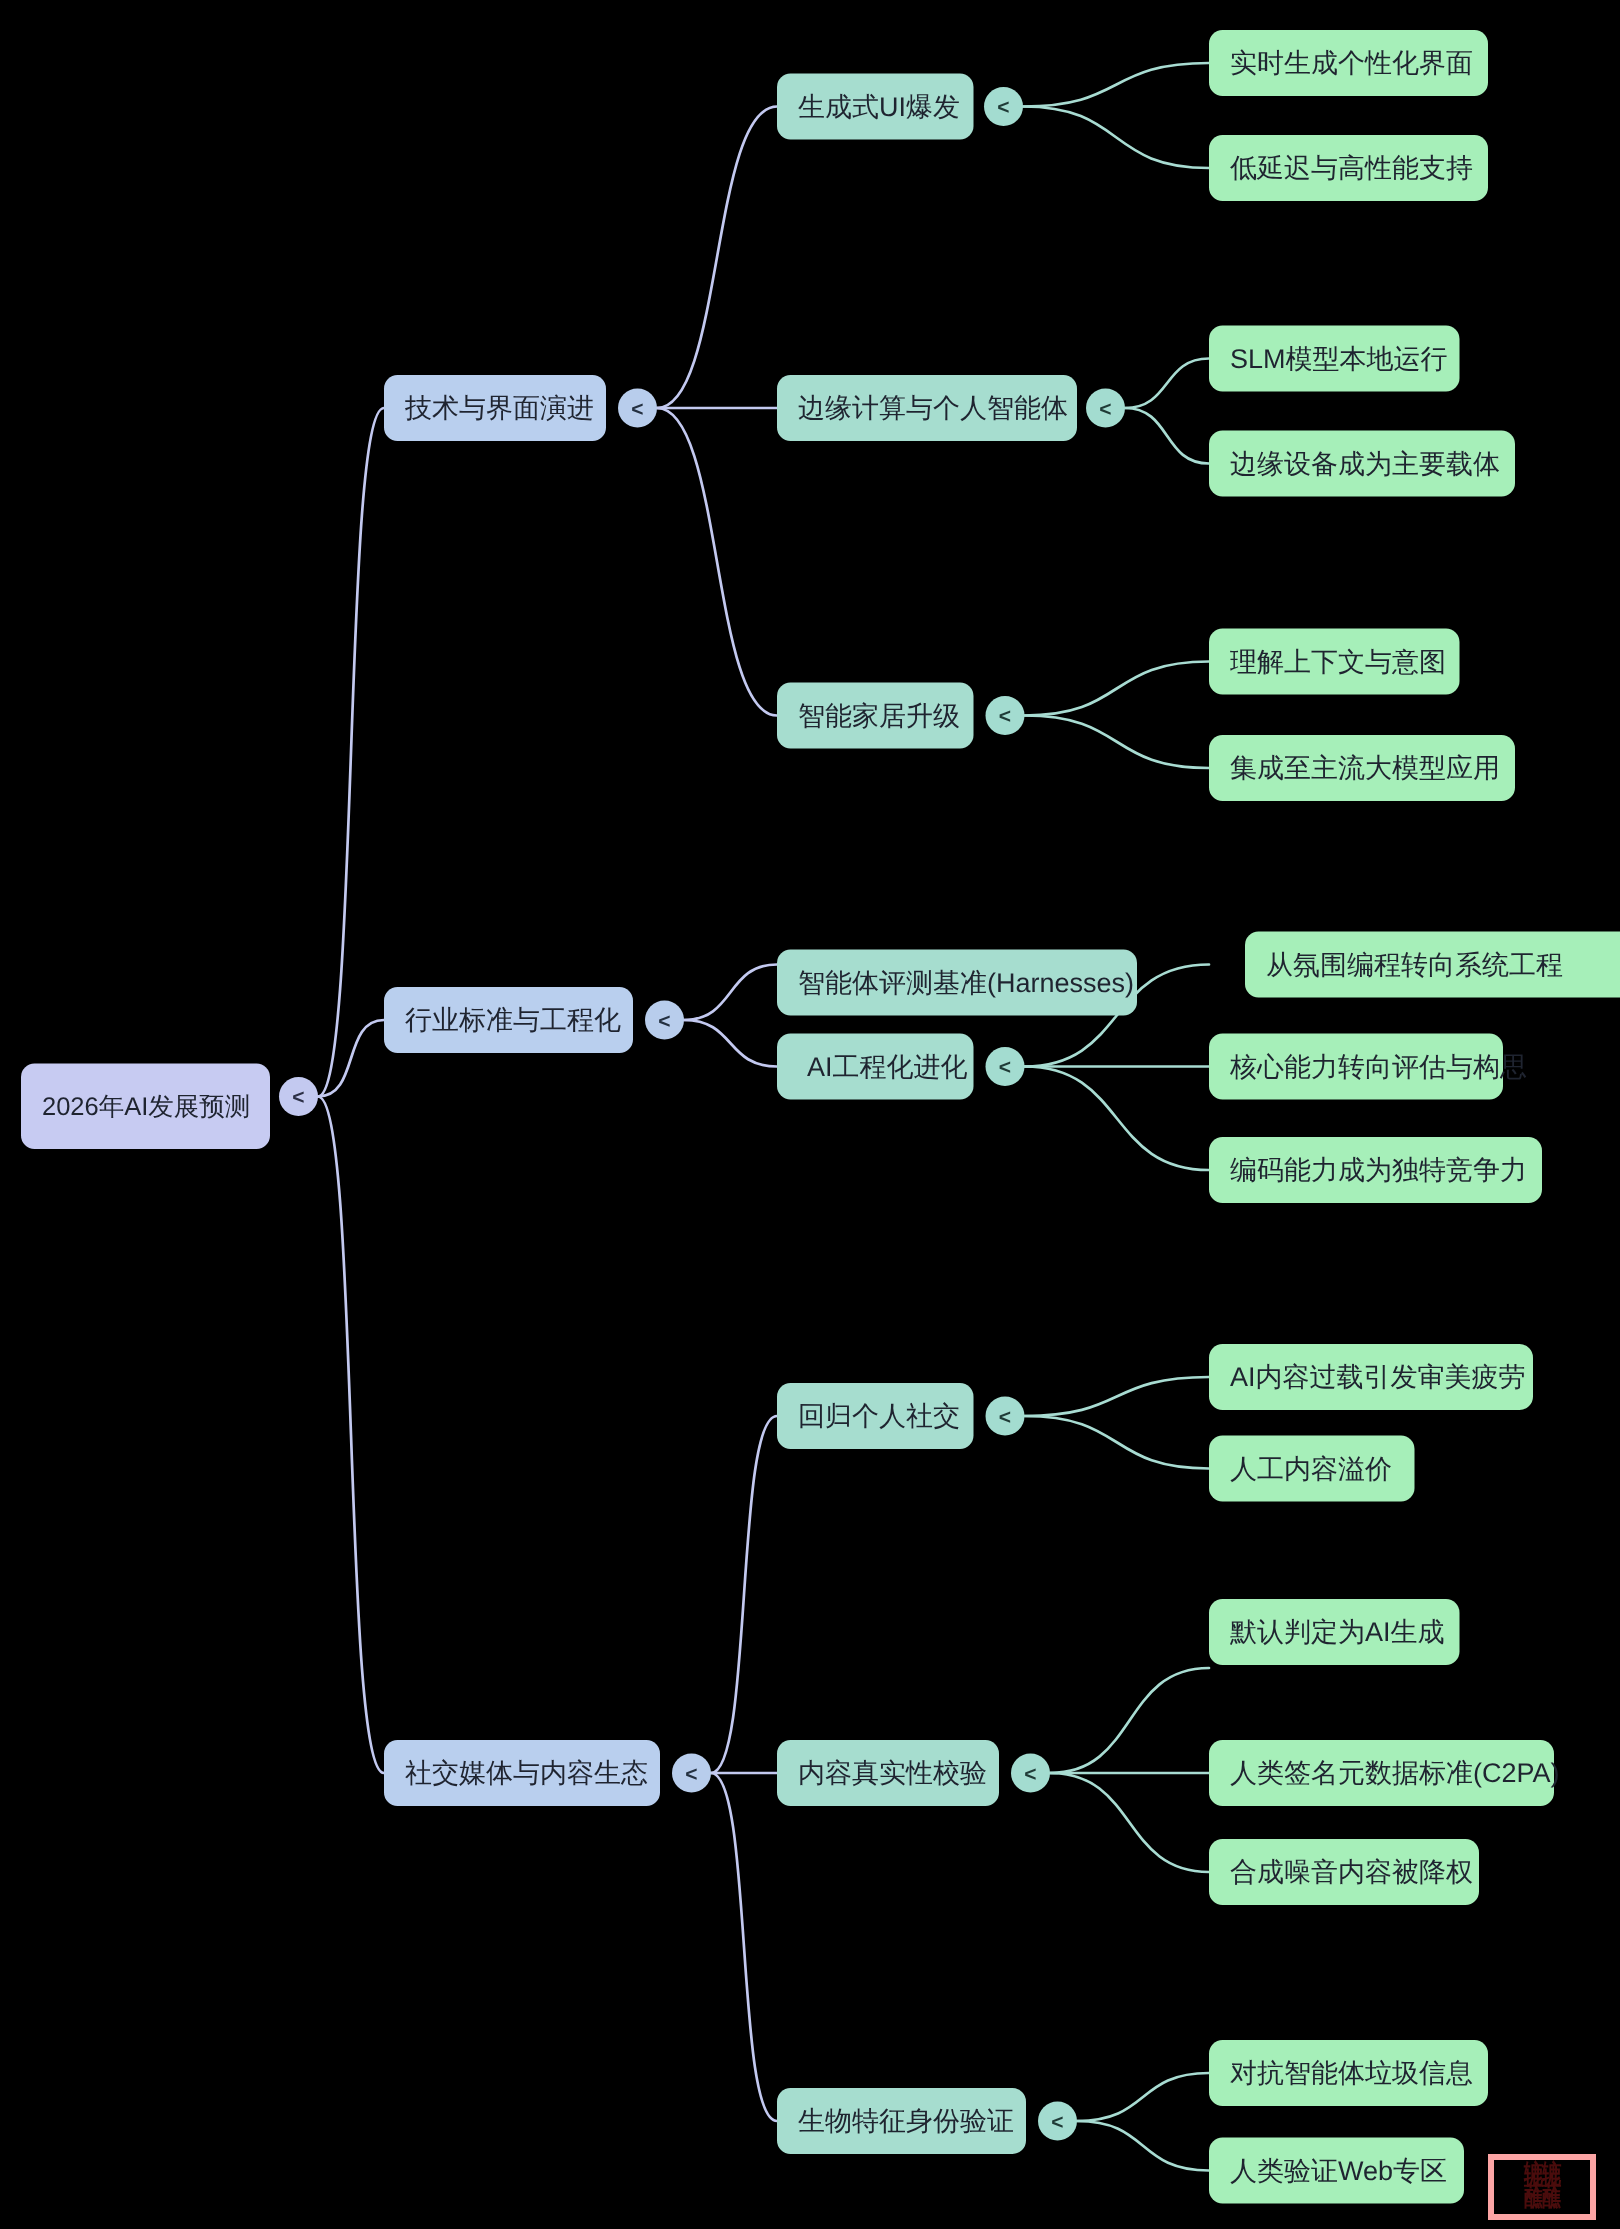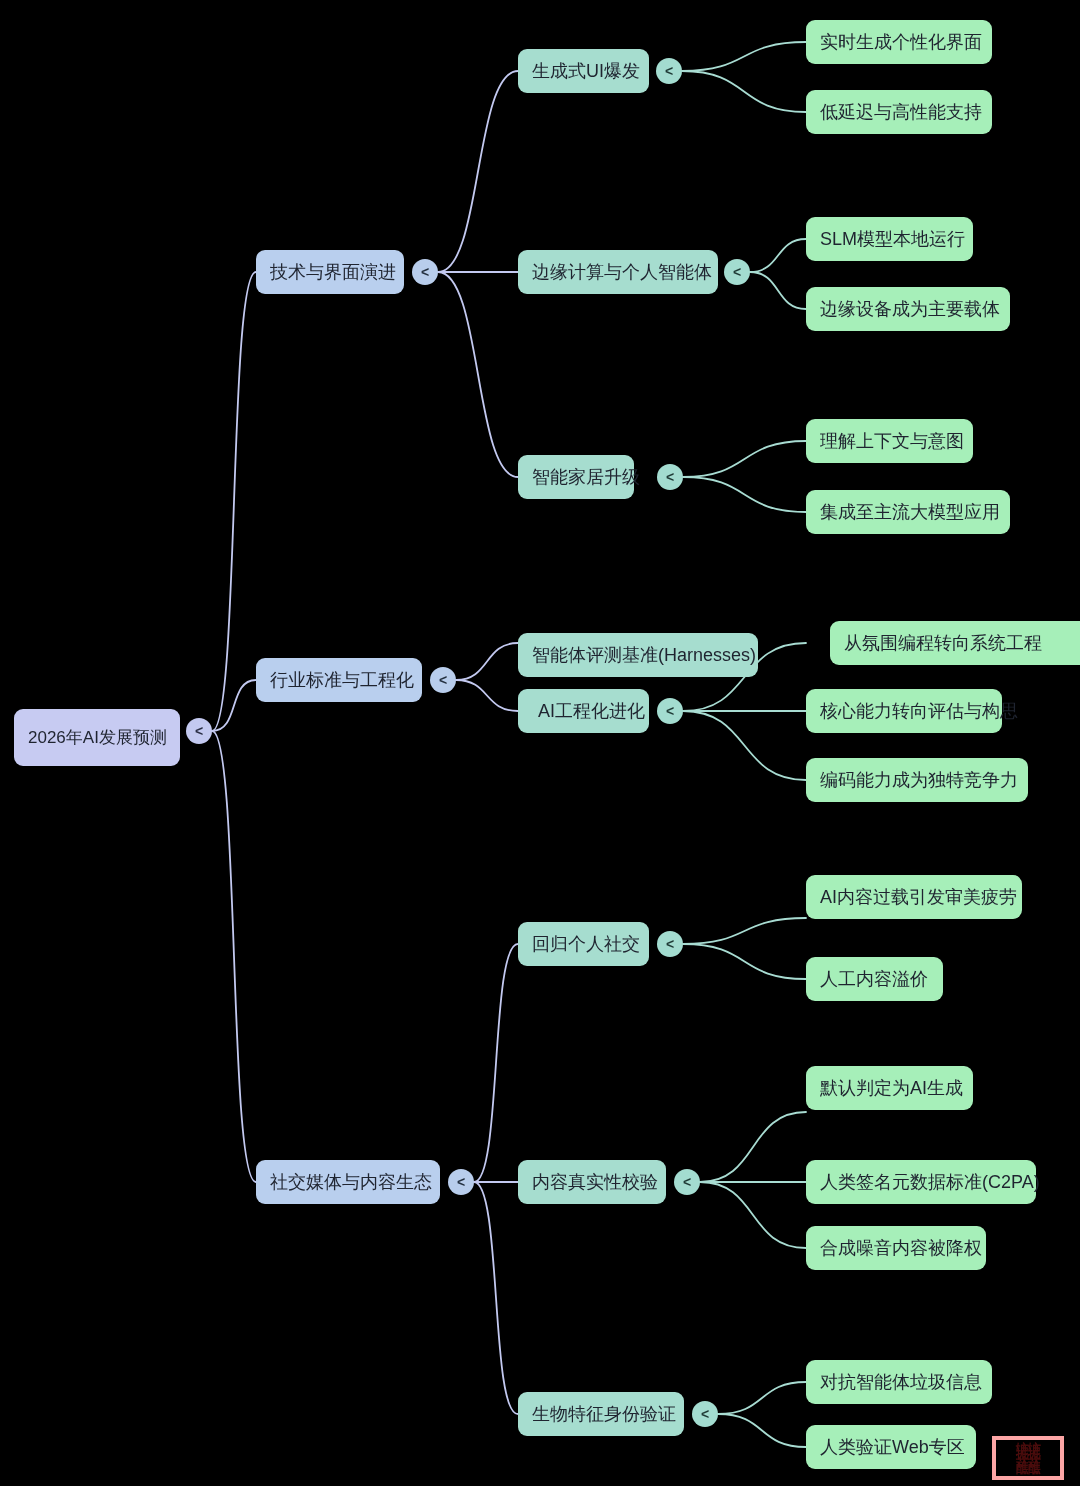--- a/index.html
+++ b/index.html
@@ -95,37 +95,37 @@
       <div class="node lvl1" style="left: 256px; top: 250px; width: 148px; height: 44px;">技术与界面演进</div>
       <div class="toggle t-lvl1" style="left: 412px; top: 259px;">&lt;</div>
       <div class="node lvl2" style="left: 518px; top: 49px; width: 131px; height: 44px;">生成式UI爆发</div>
       <div class="toggle t-lvl2" style="left: 656px; top: 58px;">&lt;</div>
       <div class="node lvl3" style="left: 806px; top: 20px; width: 186px; height: 44px;">实时生成个性化界面</div>
       <div class="node lvl3" style="left: 806px; top: 90px; width: 186px; height: 44px;">低延迟与高性能支持</div>
       <div class="node lvl2" style="left: 518px; top: 250px; width: 200px; height: 44px;">边缘计算与个人智能体</div>
       <div class="toggle t-lvl2" style="left: 724px; top: 259px;">&lt;</div>
       <div class="node lvl3" style="left: 806px; top: 217px; width: 167px; height: 44px;">SLM模型本地运行</div>
       <div class="node lvl3" style="left: 806px; top: 287px; width: 204px; height: 44px;">边缘设备成为主要载体</div>
-      <div class="node lvl2" style="left: 518px; top: 455px; width: 116px; height: 44px;">智能家居升级</div>
+      <div class="node lvl2" style="left: 518px; top: 455px; width: 131px; height: 44px;">智能家居升级</div>
       <div class="toggle t-lvl2" style="left: 657px; top: 464px;">&lt;</div>
       <div class="node lvl3" style="left: 806px; top: 419px; width: 167px; height: 44px;">理解上下文与意图</div>
       <div class="node lvl3" style="left: 806px; top: 490px; width: 204px; height: 44px;">集成至主流大模型应用</div>
       <div class="node lvl1" style="left: 256px; top: 658px; width: 166px; height: 44px;">行业标准与工程化</div>
       <div class="toggle t-lvl1" style="left: 430px; top: 667px;">&lt;</div>
       <div class="node lvl2" style="left: 518px; top: 621px; width: 240px; height: 44px; margin-top: 12px;">智能体评测基准(Harnesses)</div>
       <div class="node lvl2" style="left: 518px; top: 689px; width: 131px; height: 44px; padding-left: 20px;">AI工程化进化</div>
       <div class="toggle t-lvl2" style="left: 657px; top: 698px;">&lt;</div>
       <div class="node lvl3" style="left: 806px; top: 621px; width: 266px; height: 44px; margin-left: 24px;">从氛围编程转向系统工程</div>
       <div class="node lvl3" style="left: 806px; top: 689px; width: 196px; height: 44px;">核心能力转向评估与构思</div>
       <div class="node lvl3" style="left: 806px; top: 758px; width: 222px; height: 44px;">编码能力成为独特竞争力</div>
       <div class="node lvl1" style="left: 256px; top: 1160px; width: 184px; height: 44px;">社交媒体与内容生态</div>
       <div class="toggle t-lvl1" style="left: 448px; top: 1169px;">&lt;</div>
       <div class="node lvl2" style="left: 518px; top: 922px; width: 131px; height: 44px;">回归个人社交</div>
       <div class="toggle t-lvl2" style="left: 657px; top: 931px;">&lt;</div>
-      <div class="node lvl3" style="left: 806px; top: 875px; width: 216px; height: 44px;">AI内容过载引发审美疲劳</div>
+      <div class="node lvl3" style="left: 806px; top: 896px; width: 216px; height: 44px;">AI内容过载引发审美疲劳</div>
       <div class="node lvl3" style="left: 806px; top: 957px; width: 137px; height: 44px;">人工内容溢价</div>
       <div class="node lvl2" style="left: 518px; top: 1160px; width: 148px; height: 44px;">内容真实性校验</div>
       <div class="toggle t-lvl2" style="left: 674px; top: 1169px;">&lt;</div>
       <div class="node lvl3" style="left: 806px; top: 1066px; width: 167px; height: 44px;">默认判定为AI生成</div>
       <div class="node lvl3" style="left: 806px; top: 1160px; width: 230px; height: 44px;">人类签名元数据标准(C2PA)</div>
       <div class="node lvl3" style="left: 806px; top: 1226px; width: 180px; height: 44px;">合成噪音内容被降权</div>
       <div class="node lvl2" style="left: 518px; top: 1392px; width: 166px; height: 44px;">生物特征身份验证</div>
       <div class="toggle t-lvl2" style="left: 692px; top: 1401px;">&lt;</div>
       <div class="node lvl3" style="left: 806px; top: 1360px; width: 186px; height: 44px;">对抗智能体垃圾信息</div>
       <div class="node lvl3" style="left: 806px; top: 1425px; width: 170px; height: 44px;">人类验证Web专区</div>

